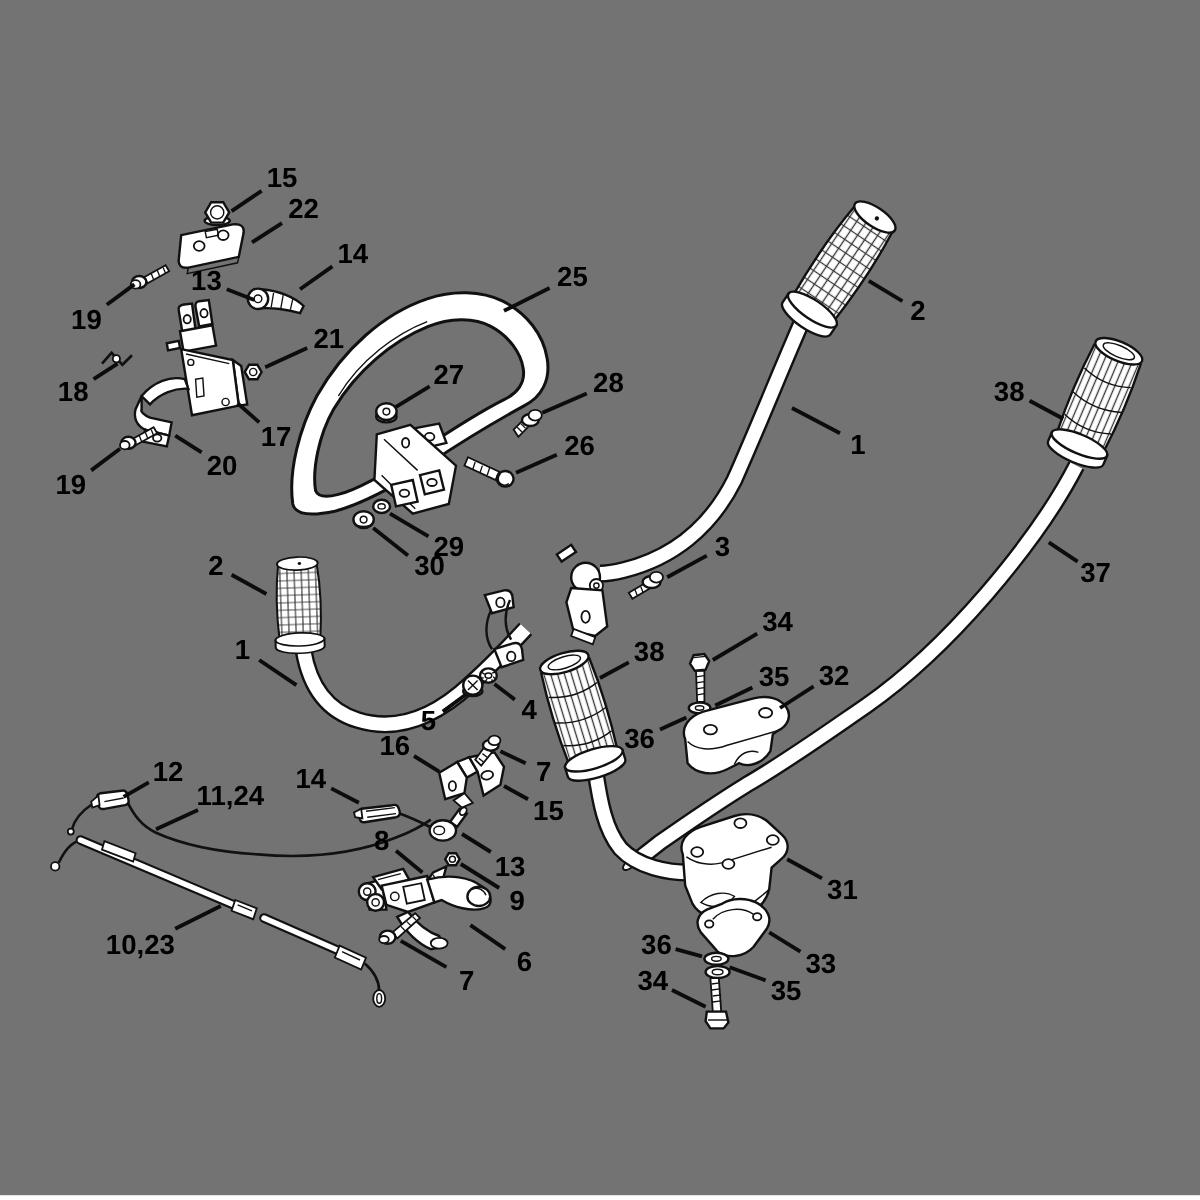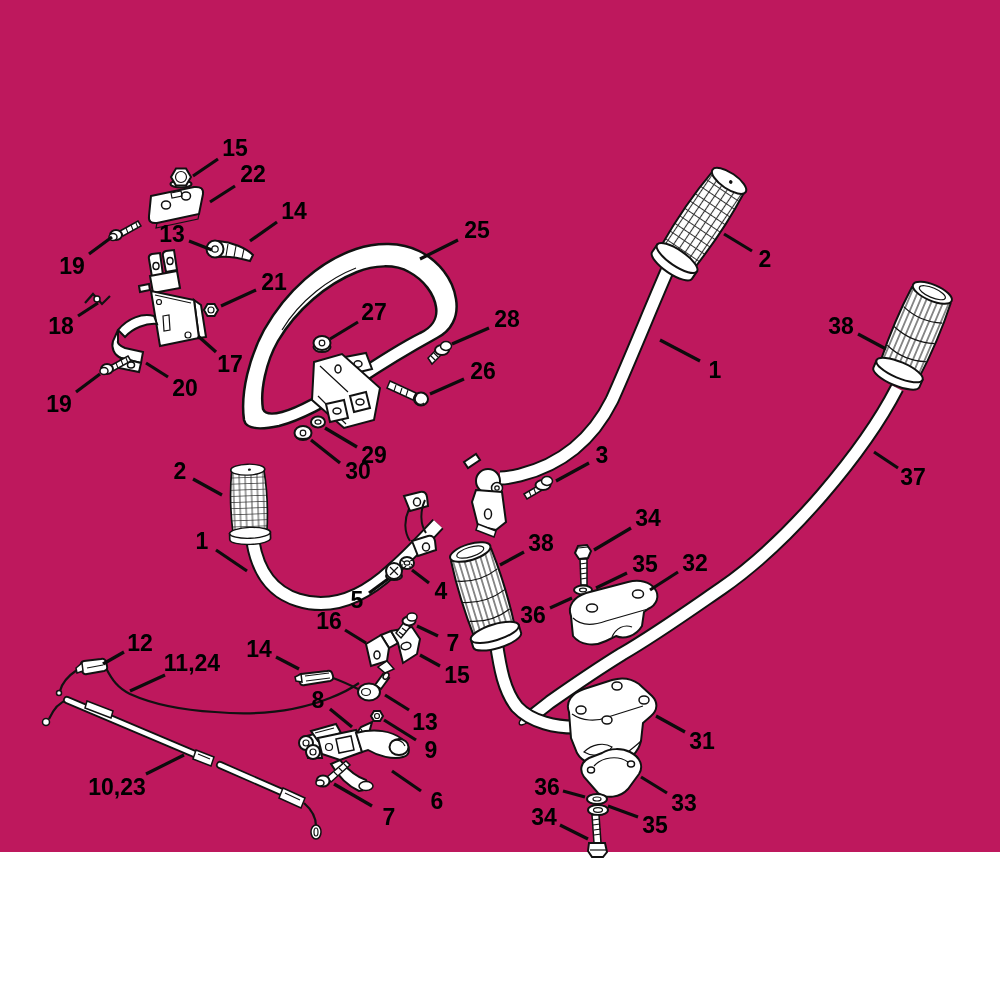--- a/index.html
+++ b/index.html
@@ -1,17 +1,17 @@
 <!DOCTYPE html>
 <html><head>
 <meta charset="utf-8">
 <style>
   html,body{margin:0;padding:0;background:#fff;width:1000px;height:1000px;overflow:hidden;
     font-family:"Liberation Sans", sans-serif;}
-  .stage{position:relative;width:1000px;height:852px;background:#be185d;}
+  .stage{position:relative;width:1000px;height:996px;background:#737373;}
   svg{display:block}
   .ln{fill:none;stroke:#111;stroke-width:2}
   .fw{fill:#fff;stroke:#111;stroke-width:2}
   .fw15{fill:#fff;stroke:#111;stroke-width:1.5}
   .thin{fill:none;stroke:#111;stroke-width:1.2}
   .hatch{fill:none;stroke:#111;stroke-width:1.1}
   .tube-o{fill:none;stroke:#111;stroke-width:15}
   .tube-i{fill:none;stroke:#fff;stroke-width:11}
   .wire{fill:none;stroke:#111;stroke-width:2.2}
   .sheath-o{fill:none;stroke:#111;stroke-width:8;stroke-linecap:round}

